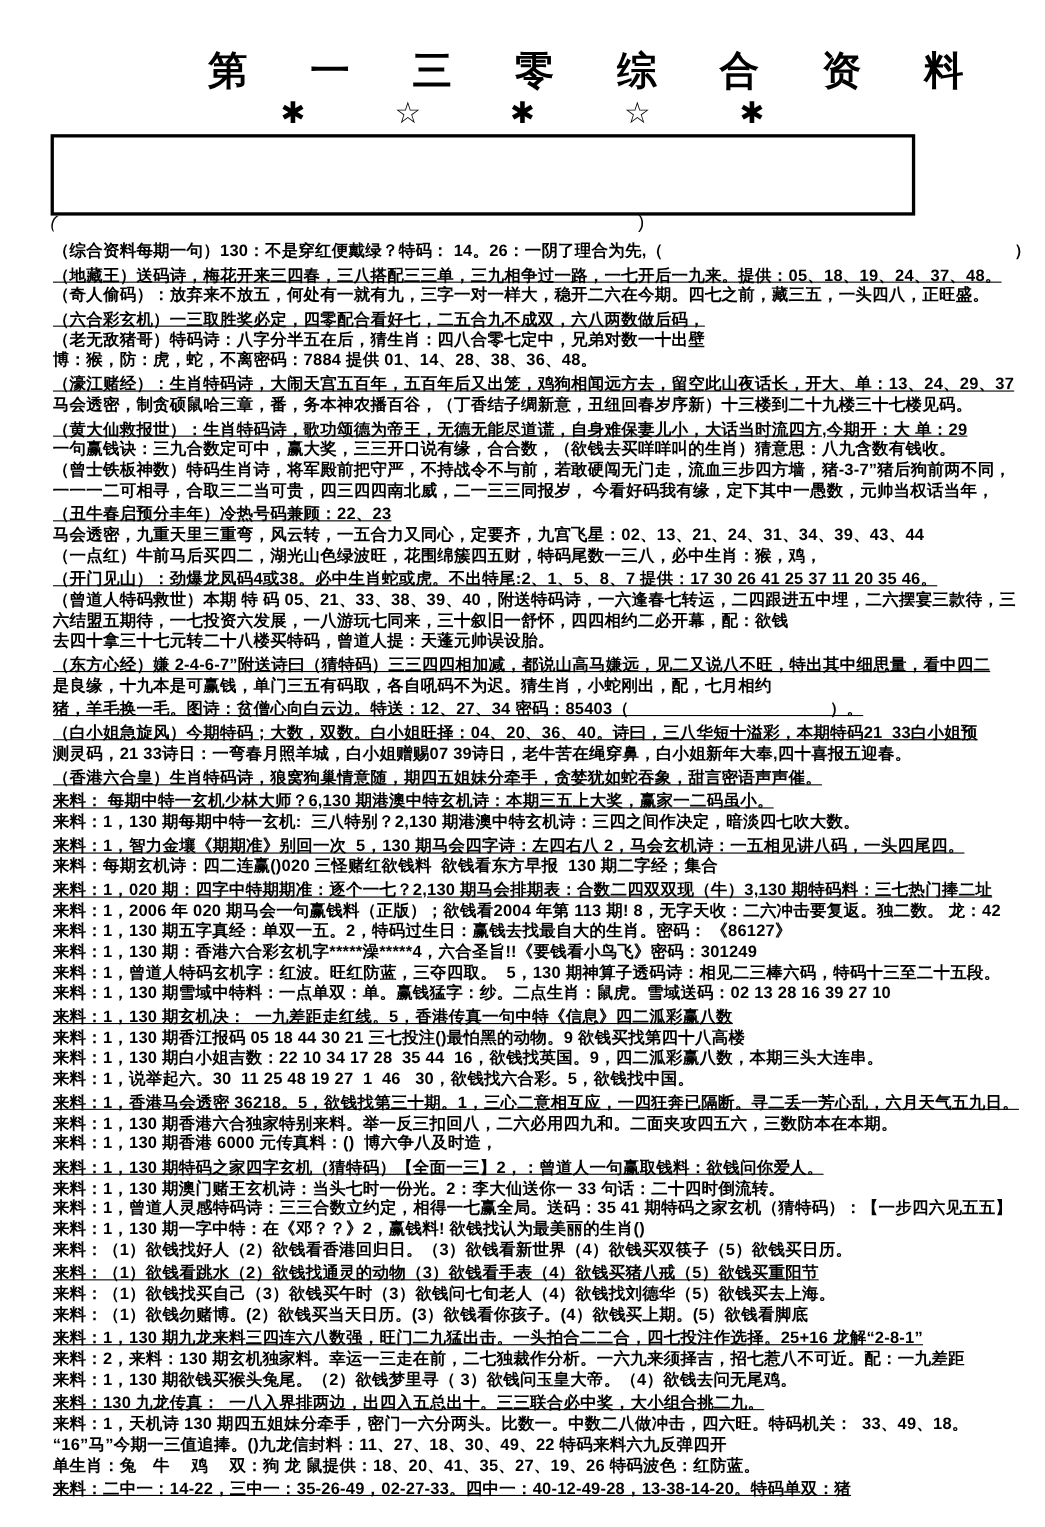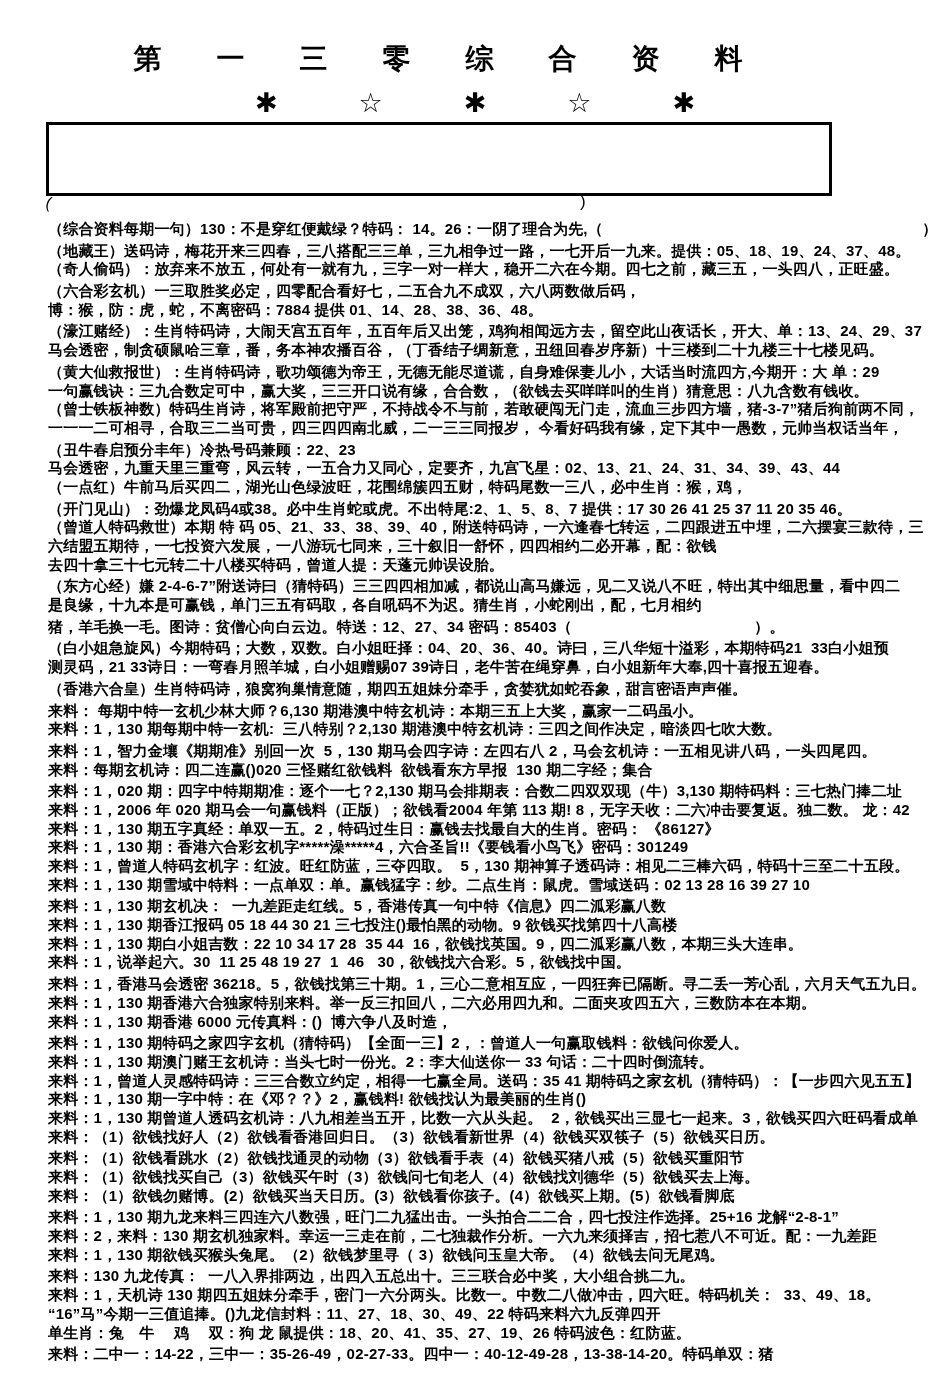--- a/index.html
+++ b/index.html
@@ -7,23 +7,23 @@
     position:relative;
     width:950px;height:1388px;
     background:#ffffff;
     color:#000000;
     font-family:"Liberation Sans",sans-serif;
     overflow:hidden;
   }
   .doc-title{
     position:absolute;
     left:0;top:40px;width:900px;
-    text-align:center;
+    text-align:right;
     font-family:"Liberation Serif",serif;
-    font-size:28px;
+    font-size:36px;
     font-weight:bold;
     letter-spacing:24px;
     white-space:nowrap;
     color:#000;
   }
   .symbol-row{
     position:absolute;
     left:255px;top:88px;width:440px;
     display:flex;
     justify-content:space-between;
@@ -56,21 +56,21 @@
   }
   .line{
     font-size:15px;
     font-weight:600;
     line-height:18.7px;
     height:18.7px;
     white-space:pre;
     overflow:hidden;
     letter-spacing:0.2px;
   }
-  .line.gap{margin-top:3px;}
+  .line.gap{margin-top:3px;text-decoration:underline;}
 </style>
 </head>
 <body>
 
 <div class="page">
 
   <div class="doc-title">第 一 三 零 综 合 资 料</div>
 
   <div class="symbol-row">
       <span class="sym">✱</span>
@@ -84,20 +84,21 @@
 
   <div class="squiggle-left">(</div>
 
   <div class="squiggle-right">)</div>
 
   <div class="doc-lines">
       <div class="line">（综合资料每期一句）130：不是穿红便戴绿？特码： 14。26：一阴了理合为先,（　　　　　　　　　　　　　　　　　　　　　）</div>
       <div class="line gap">（地藏王）送码诗，梅花开来三四春，三八搭配三三单，三九相争过一路，一七开后一九来。提供：05、18、19、24、37、48。</div>
       <div class="line">（奇人偷码）：放弃来不放五，何处有一就有九，三字一对一样大，稳开二六在今期。四七之前，藏三五，一头四八，正旺盛。</div>
       <div class="line gap">（六合彩玄机）一三取胜奖必定，四零配合看好七，二五合九不成双，六八两数做后码，</div>
+      <div class="line">（老无敌猪哥）特码诗：八字分半五在后，猜生肖：四八合零七定中，兄弟对数一十出壁</div>
       <div class="line">博：猴，防：虎，蛇，不离密码：7884 提供 01、14、28、38、36、48。</div>
       <div class="line gap">（濠江赌经）：生肖特码诗，大闹天宫五百年，五百年后又出笼，鸡狗相闻远方去，留空此山夜话长，开大、单：13、24、29、37</div>
       <div class="line">马会透密，制贪硕鼠哈三章，番，务本神农播百谷，（丁香结子绸新意，丑纽回春岁序新）十三楼到二十九楼三十七楼见码。</div>
       <div class="line gap">（黄大仙救报世）：生肖特码诗，歌功颂德为帝王，无德无能尽道谎，自身难保妻儿小，大话当时流四方,今期开：大 单：29</div>
       <div class="line">一句赢钱诀：三九合数定可中，赢大奖，三三开口说有缘，合合数，（欲钱去买咩咩叫的生肖）猜意思：八九含数有钱收。</div>
       <div class="line">（曾士铁板神数）特码生肖诗，将军殿前把守严，不持战令不与前，若敢硬闯无门走，流血三步四方墙，猪-3-7”猪后狗前两不同，</div>
       <div class="line">一一一二可相寻，合取三二当可贵，四三四四南北威，二一三三同报岁， 今看好码我有缘，定下其中一愚数，元帅当权话当年，</div>
       <div class="line gap">（丑牛春启预分丰年）冷热号码兼顾：22、23</div>
       <div class="line">马会透密，九重天里三重弯，风云转，一五合力又同心，定要齐，九宫飞星：02、13、21、24、31、34、39、43、44</div>
       <div class="line">（一点红）牛前马后买四二，湖光山色绿波旺，花围绵簇四五财，特码尾数一三八，必中生肖：猴，鸡，</div>
@@ -125,21 +126,20 @@
       <div class="line">来料：1，130 期香江报码 05 18 44 30 21 三七投注()最怕黑的动物。9 欲钱买找第四十八高楼</div>
       <div class="line">来料：1，130 期白小姐吉数：22 10 34 17 28  35 44  16，欲钱找英国。9，四二泒彩赢八数，本期三头大连串。</div>
       <div class="line">来料：1，说举起六。30  11 25 48 19 27  1  46   30，欲钱找六合彩。5，欲钱找中国。</div>
       <div class="line gap">来料：1，香港马会透密 36218。5，欲钱找第三十期。1，三心二意相互应，一四狂奔已隔断。寻二丢一芳心乱，六月天气五九日。</div>
       <div class="line">来料：1，130 期香港六合独家特别来料。举一反三扣回八，二六必用四九和。二面夹攻四五六，三数防本在本期。</div>
       <div class="line">来料：1，130 期香港 6000 元传真料：()  博六争八及时造，</div>
       <div class="line gap">来料：1，130 期特码之家四字玄机（猜特码）【全面一三】2，：曾道人一句赢取钱料：欲钱问你爱人。</div>
       <div class="line">来料：1，130 期澳门赌王玄机诗：当头七时一份光。2：李大仙送你一 33 句话：二十四时倒流转。</div>
       <div class="line">来料：1，曾道人灵感特码诗：三三合数立约定，相得一七赢全局。送码：35 41 期特码之家玄机（猜特码）：【一步四六见五五】</div>
       <div class="line">来料：1，130 期一字中特：在《邓？？》2，赢钱料! 欲钱找认为最美丽的生肖()</div>
-      <div class="line">来料：1，130 期曾道人透码玄机诗：八九相差当五开，比数一六从头起。  2，欲钱买出三显七一起来。3，欲钱买四六旺码看成单</div>
       <div class="line">来料：（1）欲钱找好人（2）欲钱看香港回归日。（3）欲钱看新世界（4）欲钱买双筷子（5）欲钱买日历。</div>
       <div class="line gap">来料：（1）欲钱看跳水（2）欲钱找通灵的动物（3）欲钱看手表（4）欲钱买猪八戒（5）欲钱买重阳节</div>
       <div class="line">来料：（1）欲钱找买自己（3）欲钱买午时（3）欲钱问七旬老人（4）欲钱找刘德华（5）欲钱买去上海。</div>
       <div class="line">来料：（1）欲钱勿赌博。(2）欲钱买当天日历。(3）欲钱看你孩子。(4）欲钱买上期。(5）欲钱看脚底</div>
       <div class="line gap">来料：1，130 期九龙来料三四连六八数强，旺门二九猛出击。一头拍合二二合，四七投注作选择。25+16 龙解“2-8-1”</div>
       <div class="line">来料：2，来料：130 期玄机独家料。幸运一三走在前，二七独裁作分析。一六九来须择吉，招七惹八不可近。配：一九差距</div>
       <div class="line">来料：1，130 期欲钱买猴头兔尾。（2）欲钱梦里寻（ 3）欲钱问玉皇大帝。（4）欲钱去问无尾鸡。</div>
       <div class="line gap">来料：130 九龙传真：  一八入界排两边，出四入五总出十。三三联合必中奖，大小组合挑二九。</div>
       <div class="line">来料：1，天机诗 130 期四五姐妹分牵手，密门一六分两头。比数一。中数二八做冲击，四六旺。特码机关：  33、49、18。</div>
       <div class="line">“16”马”今期一三值追捧。()九龙信封料：11、27、18、30、49、22 特码来料六九反弹四开</div>

